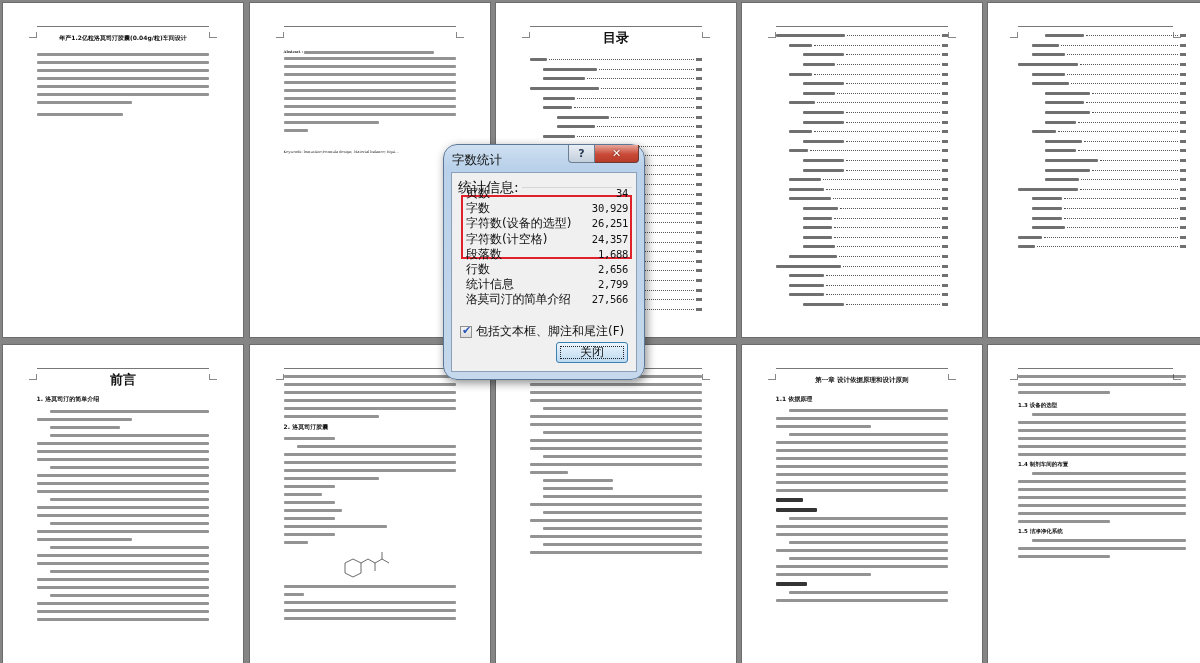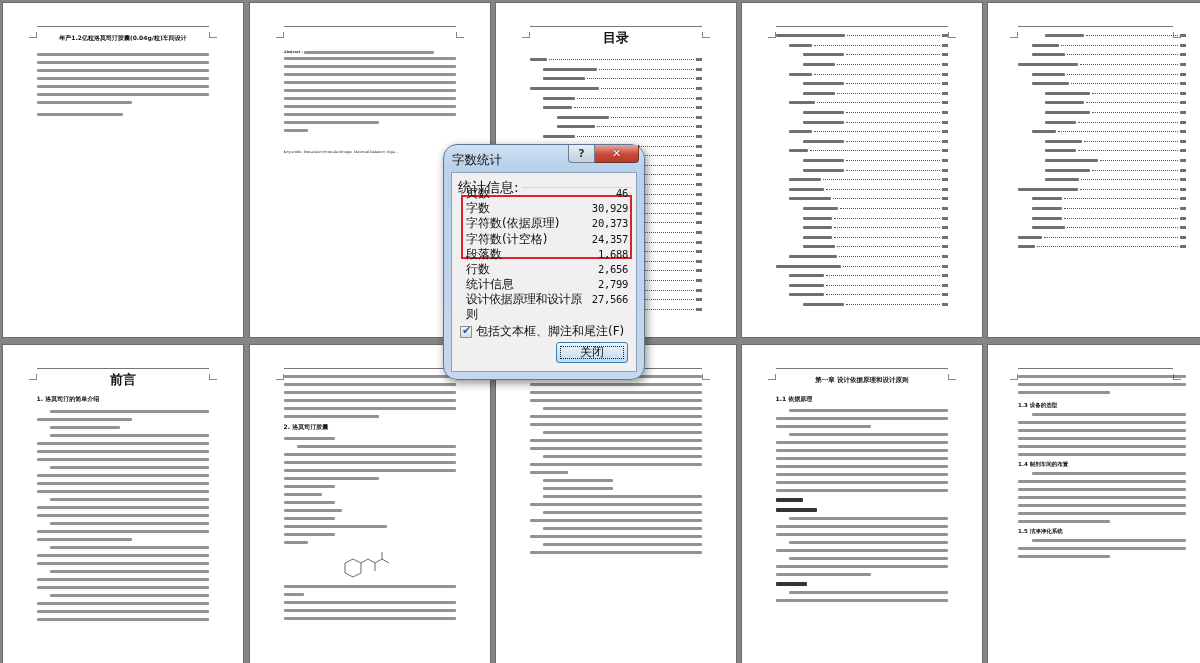--- a/index.html
+++ b/index.html
@@ -709,48 +709,48 @@
       <div class="tb-help">?</div>
       <div class="tb-close">✕</div>
     </div>
     <div class="client">
       <div class="grp-line"></div>
       <div class="grp-label">统计信息:</div>
       <div class="hl-box"></div>
       <div class="stats">
         <div class="stat">
             <span>页数</span>
-            <span class="v">46</span>
+            <span class="v">34</span>
           </div>
         <div class="stat">
             <span>字数</span>
             <span class="v">30,929</span>
           </div>
         <div class="stat">
-            <span>字符数(依据原理)</span>
-            <span class="v">20,373</span>
+            <span>字符数(设备的选型)</span>
+            <span class="v">26,251</span>
           </div>
         <div class="stat">
             <span>字符数(计空格)</span>
             <span class="v">24,357</span>
           </div>
         <div class="stat">
             <span>段落数</span>
             <span class="v">1,688</span>
           </div>
         <div class="stat">
             <span>行数</span>
             <span class="v">2,656</span>
           </div>
         <div class="stat">
             <span>统计信息</span>
             <span class="v">2,799</span>
           </div>
         <div class="stat">
-            <span style="letter-spacing:-0.4px">设计依据原理和设计原则</span>
+            <span style="letter-spacing:-0.4px">洛莫司汀的简单介绍</span>
             <span class="v">27,566</span>
           </div>
       </div>
       <div class="chk-row">
         <span class="chk"></span>
         <span>包括文本框、脚注和尾注(F)</span>
       </div>
       <div class="close-btn">
         <span class="focus"></span>
         <span>关闭</span>

